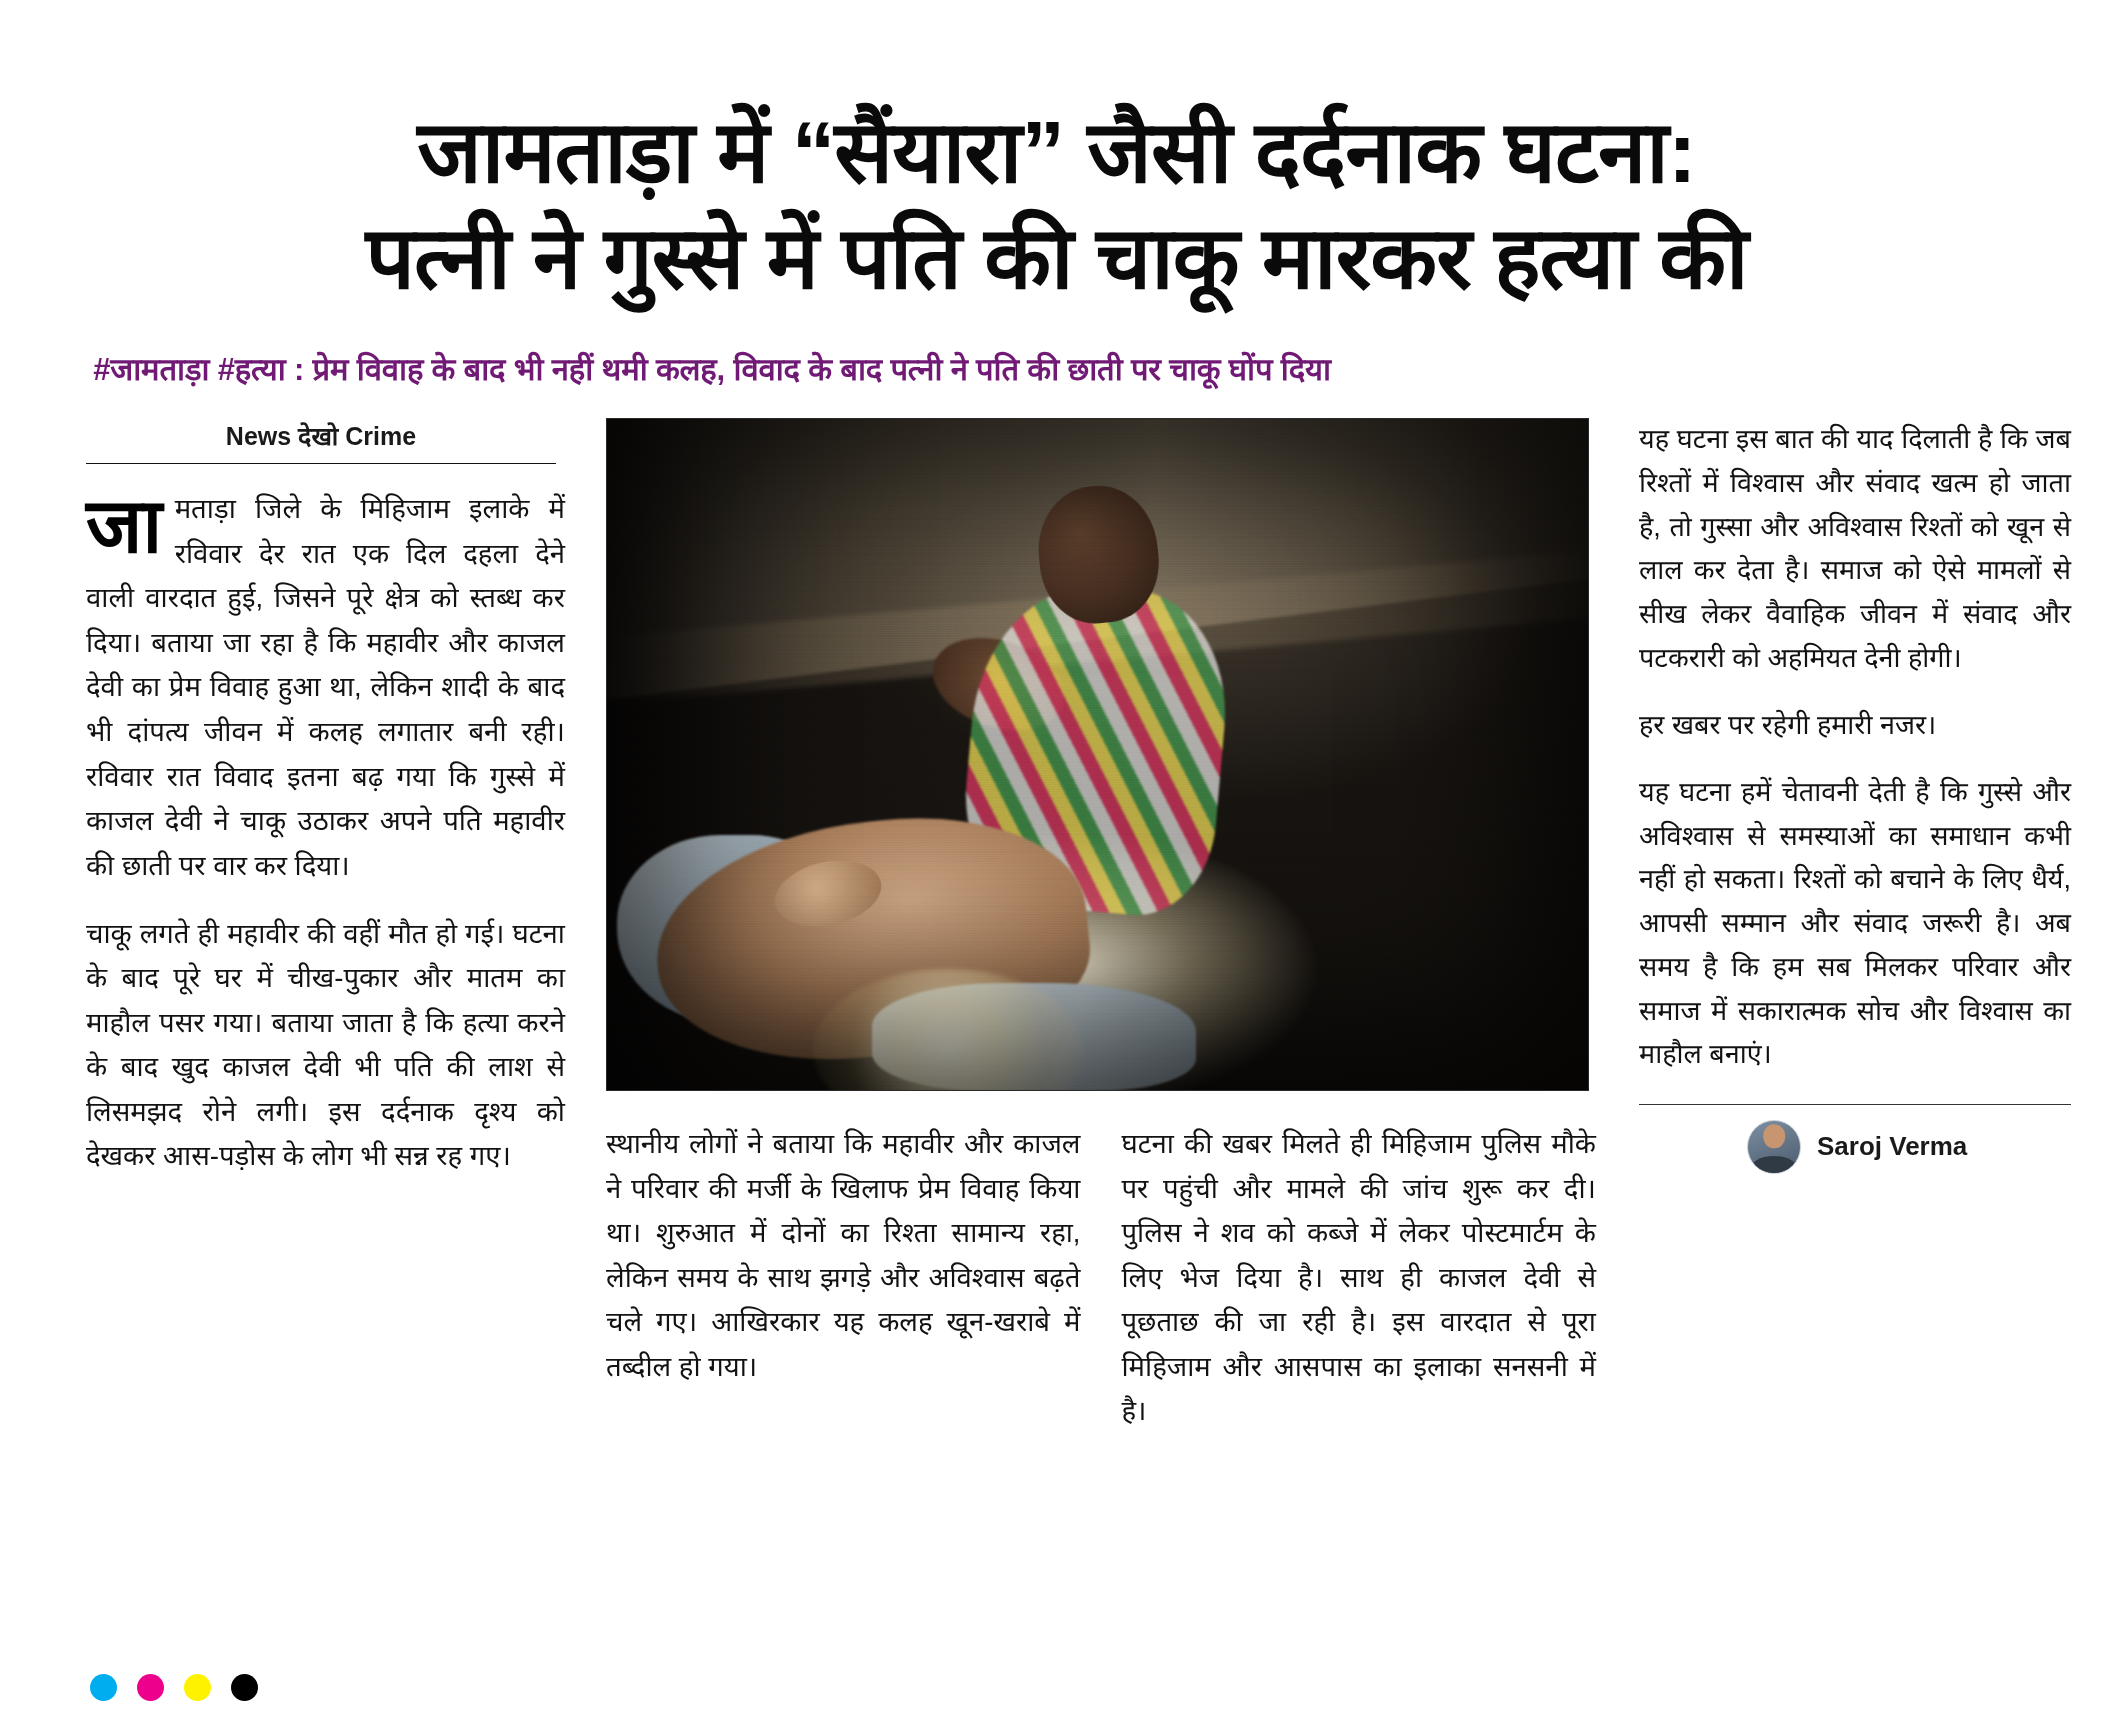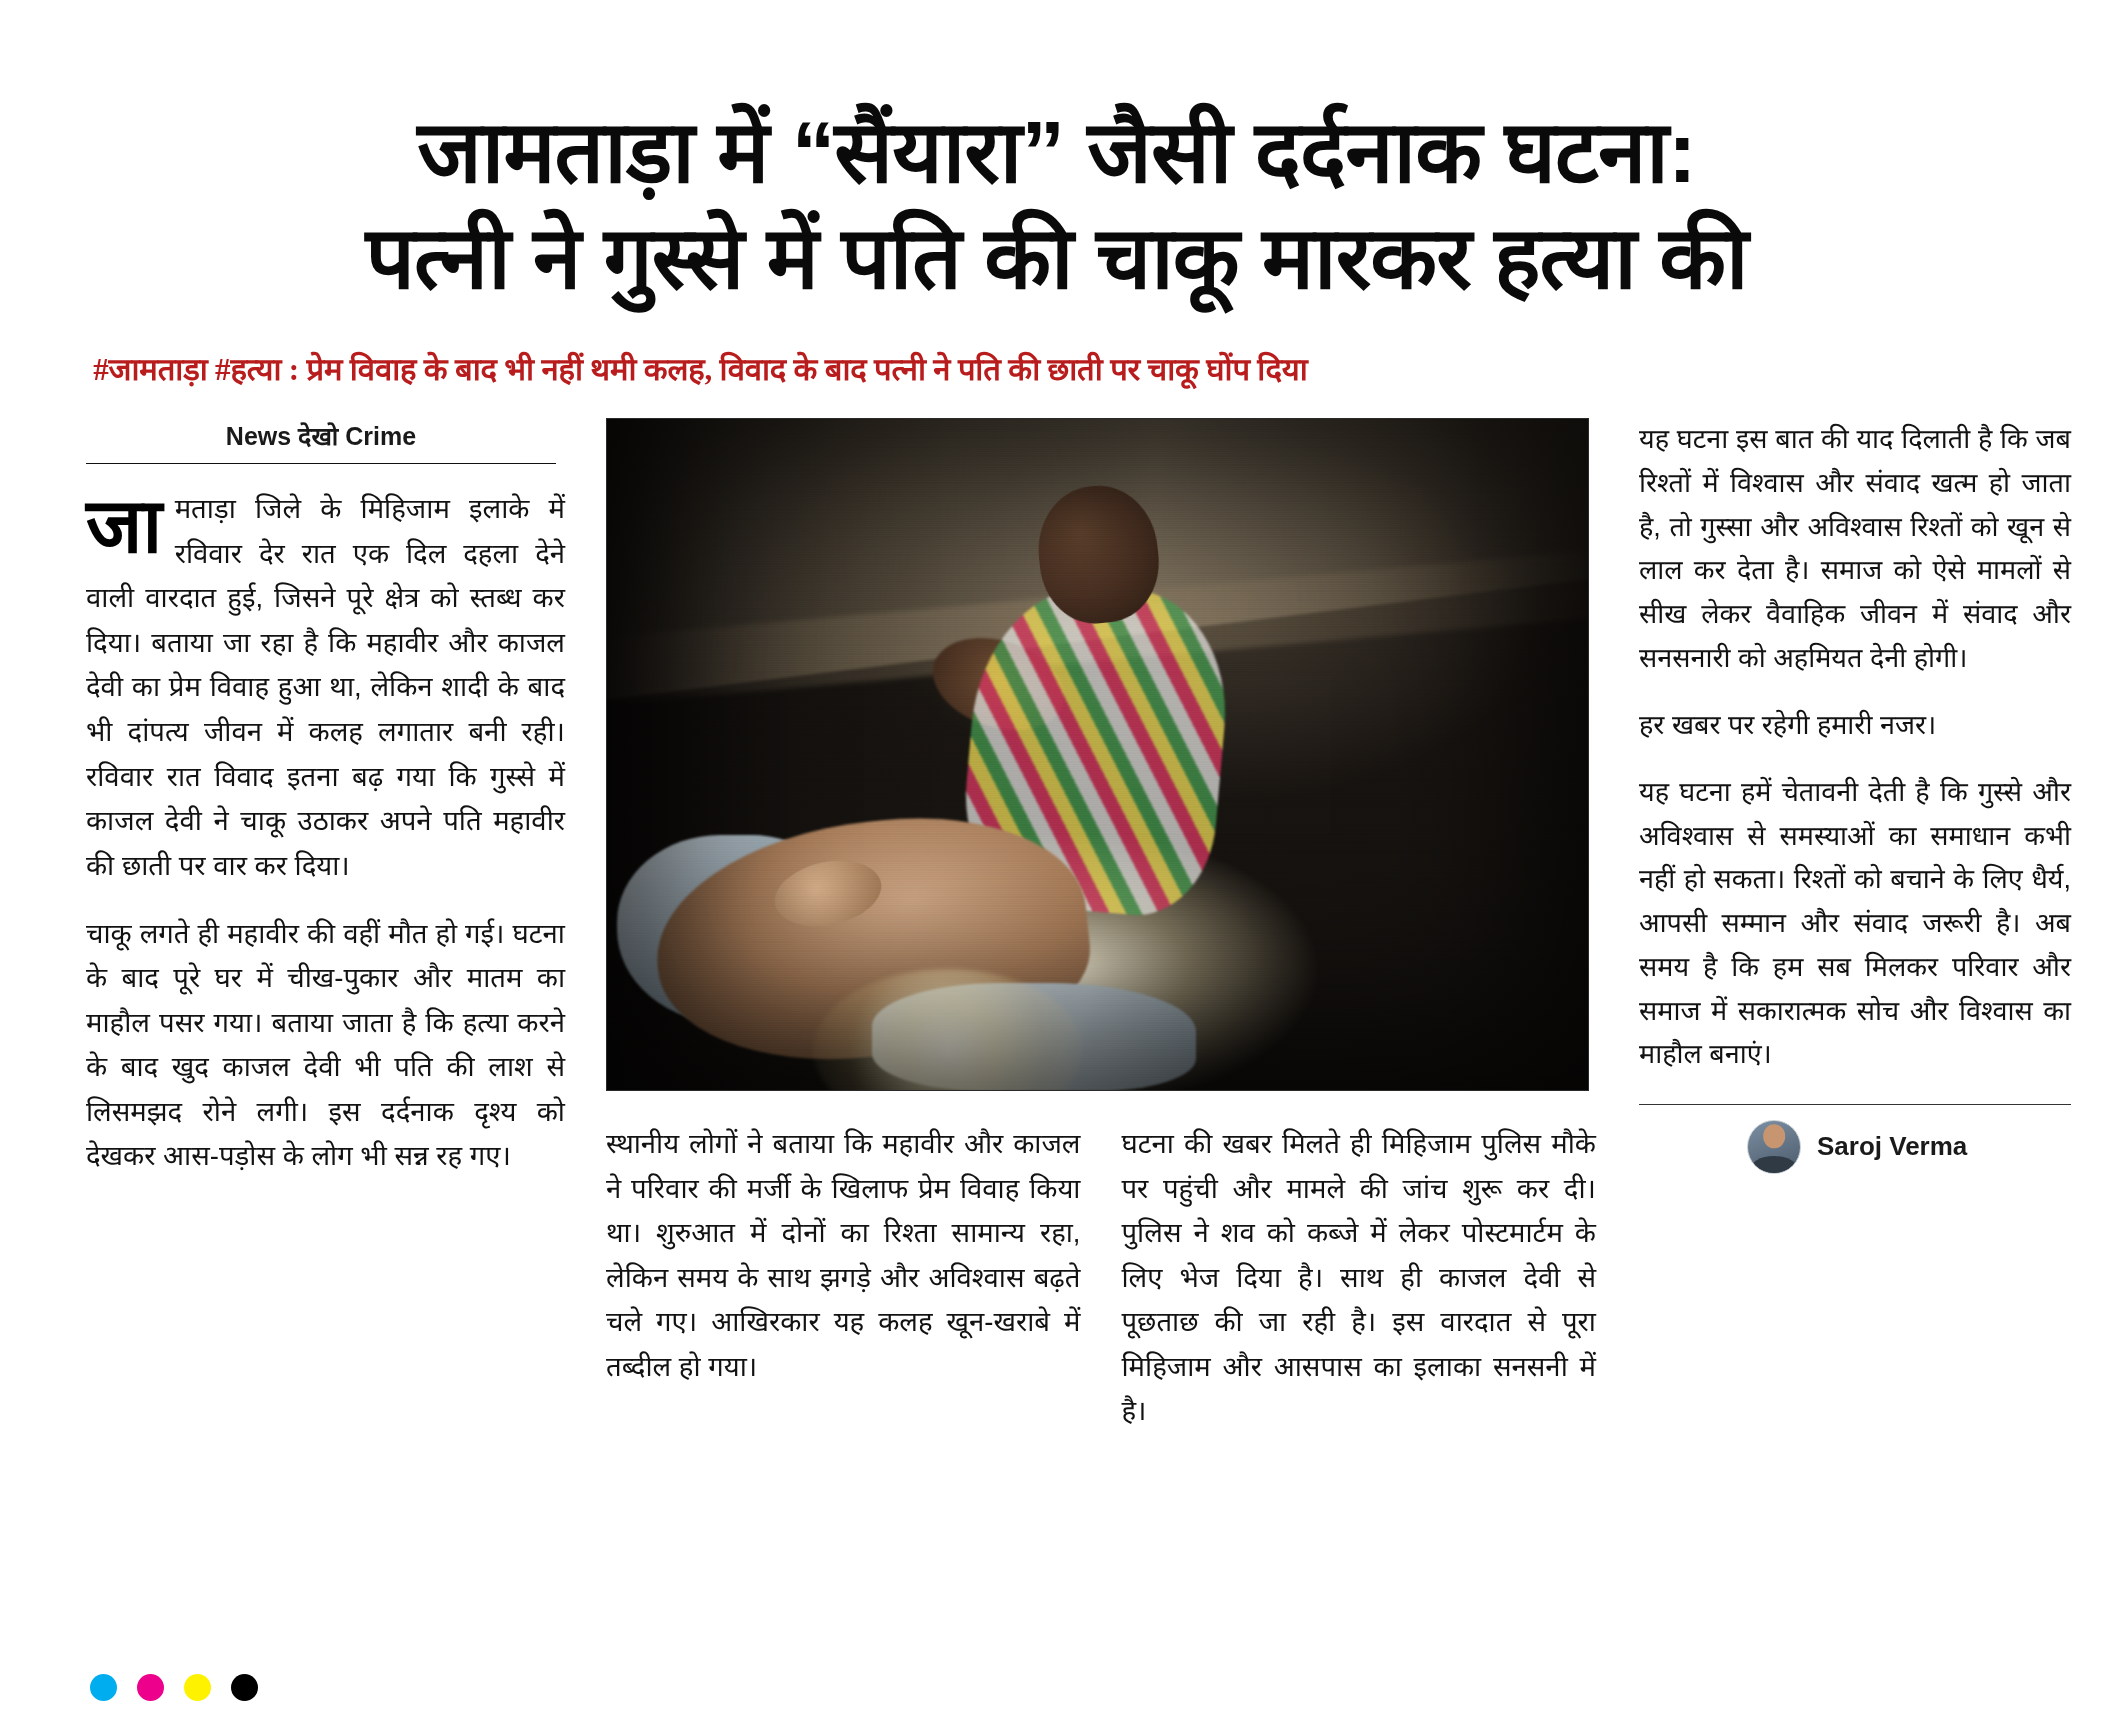--- a/index.html
+++ b/index.html
@@ -34,25 +34,24 @@
     margin: 0 0 0 0;
     padding: 0 18px 0 7.2px;
     text-align: center;
   }
   .headline .l2 { display: block; }
 
   .subhead {
     font-weight: bold;
     font-size: 31px;
     line-height: 1.35;
-    color: #b91c1c;
+    color: #701a75;
     margin-top: 38px;
     padding-left: 7.2px;
     letter-spacing: -0.2px;
-    font-family: Liberation Serif, serif;
   }
 
   
   .content {
     margin-top: 27px;
     display: grid;
     grid-template-columns: 504px 990px 459px;
     column-gap: 16px;
   }
 
@@ -303,21 +302,21 @@
         </div>
       </div>
 
       <div class="mid-cols">
         <p class="body">स्थानीय लोगों ने बताया कि महावीर और काजल ने परिवार की मर्जी के खिलाफ प्रेम विवाह किया था। शुरुआत में दोनों का रिश्ता सामान्य रहा, लेकिन समय के साथ झगड़े और अविश्वास बढ़ते चले गए। आखिरकार यह कलह खून-खराबे में तब्दील हो गया।</p>
         <p class="body">घटना की खबर मिलते ही मिहिजाम पुलिस मौके पर पहुंची और मामले की जांच शुरू कर दी। पुलिस ने शव को कब्जे में लेकर पोस्टमार्टम के लिए भेज दिया है। साथ ही काजल देवी से पूछताछ की जा रही है। इस वारदात से पूरा मिहिजाम और आसपास का इलाका सनसनी में है।</p>
       </div>
     </div>
 
     <div class="col-right">
-      <p class="body">यह घटना इस बात की याद दिलाती है कि जब रिश्तों में विश्वास और संवाद खत्म हो जाता है, तो गुस्सा और अविश्वास रिश्तों को खून से लाल कर देता है। समाज को ऐसे मामलों से सीख लेकर वैवाहिक जीवन में संवाद और सनसनारी को अहमियत देनी होगी।</p>
+      <p class="body">यह घटना इस बात की याद दिलाती है कि जब रिश्तों में विश्वास और संवाद खत्म हो जाता है, तो गुस्सा और अविश्वास रिश्तों को खून से लाल कर देता है। समाज को ऐसे मामलों से सीख लेकर वैवाहिक जीवन में संवाद और पटकरारी को अहमियत देनी होगी।</p>
       <p class="body">हर खबर पर रहेगी हमारी नजर।</p>
       <p class="body">यह घटना हमें चेतावनी देती है कि गुस्से और अविश्वास से समस्याओं का समाधान कभी नहीं हो सकता। रिश्तों को बचाने के लिए धैर्य, आपसी सम्मान और संवाद जरूरी है। अब समय है कि हम सब मिलकर परिवार और समाज में सकारात्मक सोच और विश्वास का माहौल बनाएं।</p>
       <div class="byline-rule"></div>
       <div class="byline">
         <div class="avatar">
           <div class="face"></div>
           <div class="shoulders"></div>
         </div>
         <div class="byline-name">Saroj Verma</div>
       </div>

